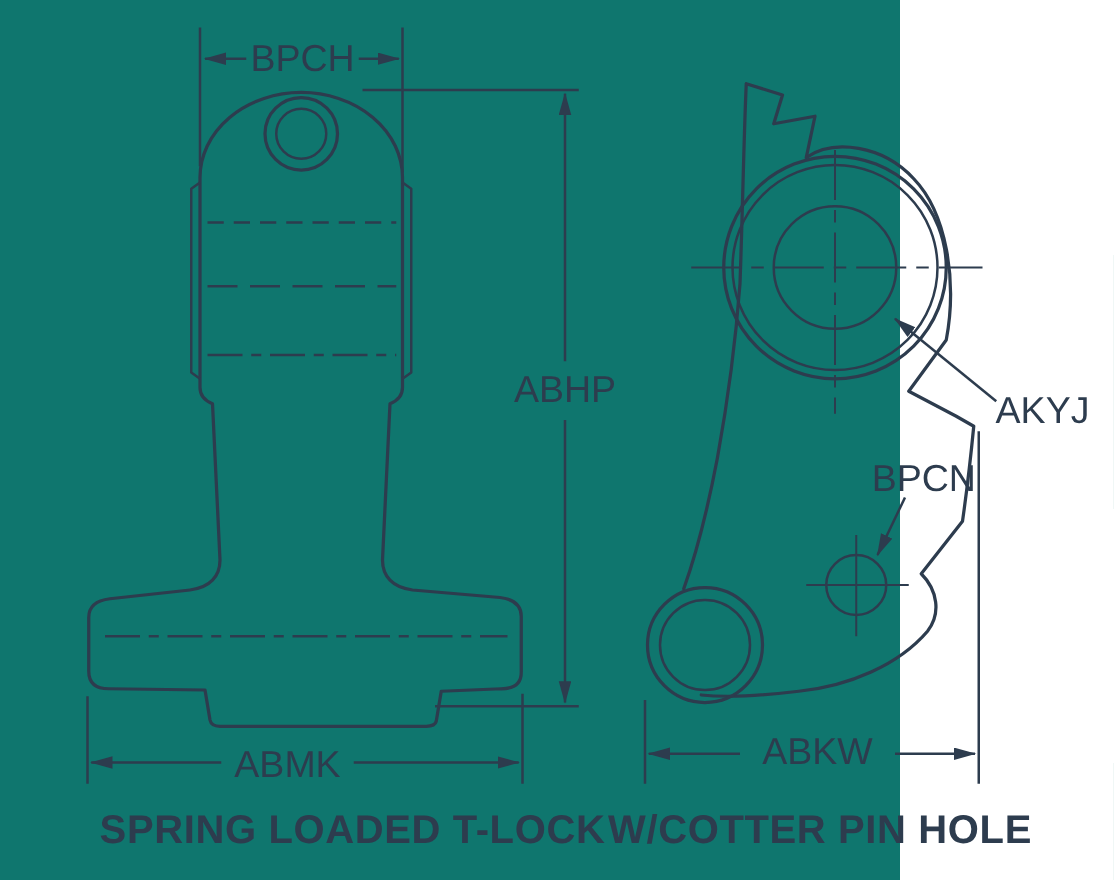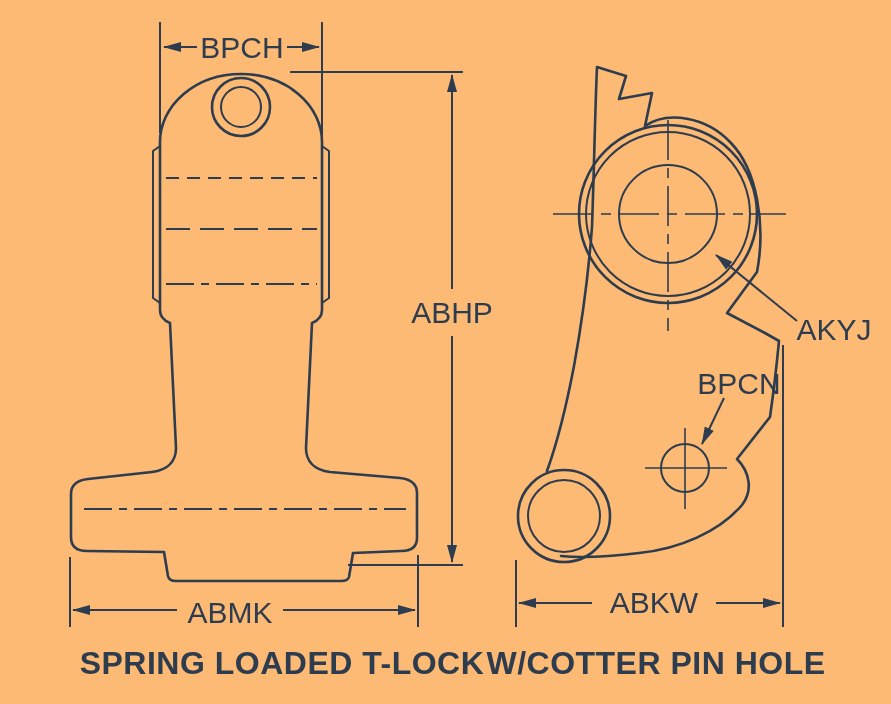--- a/index.html
+++ b/index.html
@@ -1,18 +1,18 @@
 <!DOCTYPE html>
 <html style="--ink: #2d3c4e;"><head>
 <meta charset="utf-8">
 <style>
   :root { --ink: #2d3c4e; }
   html, body { margin: 0; padding: 0; background: #ffffff; }
   .stage {
-    width: 891px; height: 704px; position: relative; background: #fdba74;
+    width: 720px; height: 704px; position: relative; background: #0f766e;
     font-family: "Liberation Sans", sans-serif;
   }
   svg { display: block; }
   .outline   { fill: none; stroke: var(--ink); stroke-width: 2.6; stroke-linejoin: round; stroke-linecap: round; }
   .mid       { fill: none; stroke: var(--ink); stroke-width: 2;   stroke-linejoin: round; }
   .thin      { fill: none; stroke: var(--ink); stroke-width: 1.6; }
   .dim       { fill: none; stroke: var(--ink); stroke-width: 2;   }
   .hidden1   { fill: none; stroke: var(--ink); stroke-width: 2;   stroke-dasharray: 13 8; }
   .hidden2   { fill: none; stroke: var(--ink); stroke-width: 2;   stroke-dasharray: 24 10; }
   .cline     { fill: none; stroke: var(--ink); stroke-width: 2;   stroke-dasharray: 28 7 8 7; }

